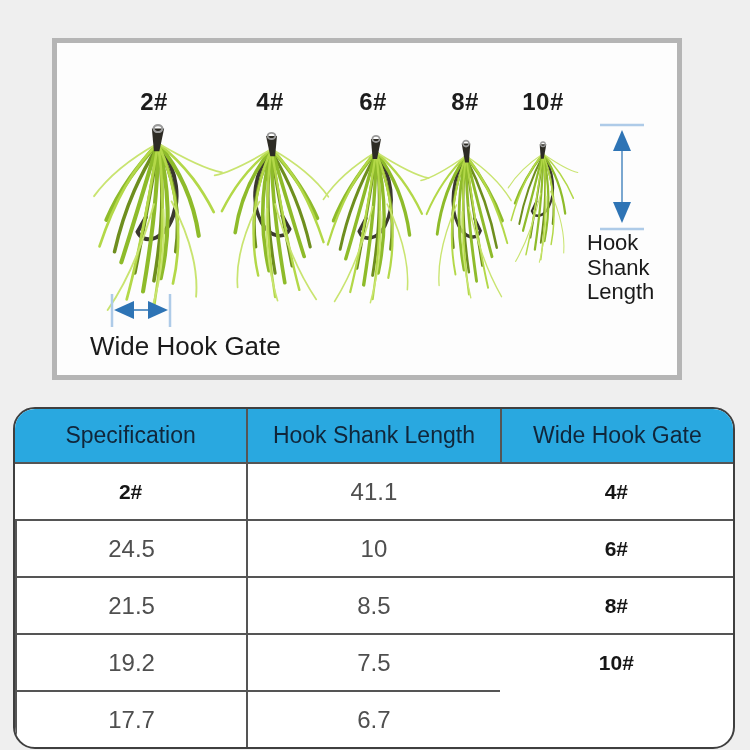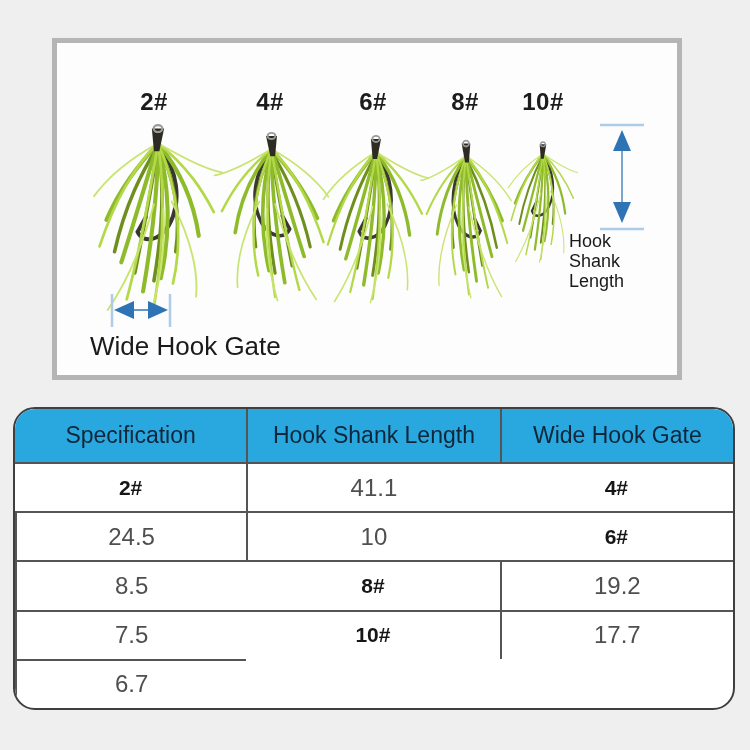--- a/index.html
+++ b/index.html
@@ -22,31 +22,31 @@
     font-size:24px;font-weight:bold;color:#1c1c1c;letter-spacing:0.5px;
     white-space:nowrap;
   }
   .lure{position:absolute;}
   .lure svg{display:block;width:100%;height:100%;}
 
   
   .v-arrow{position:absolute;left:535px;top:79px;width:60px;height:112px;}
   .h-arrow{position:absolute;left:50px;top:247px;width:70px;height:42px;}
   .hsl-label{
-    position:absolute;left:512px;top:188px;width:90px;
-    font-size:18px;line-height:1.12;color:#1a1a1a;white-space:pre-line;
+    position:absolute;left:530px;top:188px;width:90px;
+    font-size:22px;line-height:1.12;color:#1a1a1a;white-space:pre-line;
   }
   .whg-label{
     position:absolute;left:33px;top:288px;
     font-size:26px;color:#1a1a1a;white-space:nowrap;
   }
 
   
   .spec-table{
-    position:absolute;left:13px;top:407px;width:722px;height:303px;
+    position:absolute;left:13px;top:407px;width:722px;height:342px;
     background:#ffffff;border:2px solid #3f3f3f;border-radius:22px;
     box-sizing:border-box;overflow:hidden;
     display:grid;
     grid-template-columns:32.2% 35.3% 32.5%;
     grid-template-rows:53px 1fr 1fr 1fr 1fr 1fr;
   }
   .cell{
     display:flex;align-items:center;justify-content:center;
     box-sizing:border-box;
   }
@@ -168,20 +168,21 @@
     <div class="cell header col3">Wide Hook Gate</div>
 
     <div class="cell body spec col1">2#</div>
     <div class="cell body val  col2">41.1</div>
 
     <div class="cell body spec col1">4#</div>
     <div class="cell body val  col2">24.5</div>
     <div class="cell body val  col3">10</div>
 
     <div class="cell body spec col1">6#</div>
+    <div class="cell body val  col2">21.5</div>
     <div class="cell body val  col3">8.5</div>
 
     <div class="cell body spec col1">8#</div>
     <div class="cell body val  col2">19.2</div>
     <div class="cell body val  col3">7.5</div>
 
     <div class="cell body spec col1">10#</div>
     <div class="cell body val  col2">17.7</div>
     <div class="cell body val  col3">6.7</div>
   </div>

